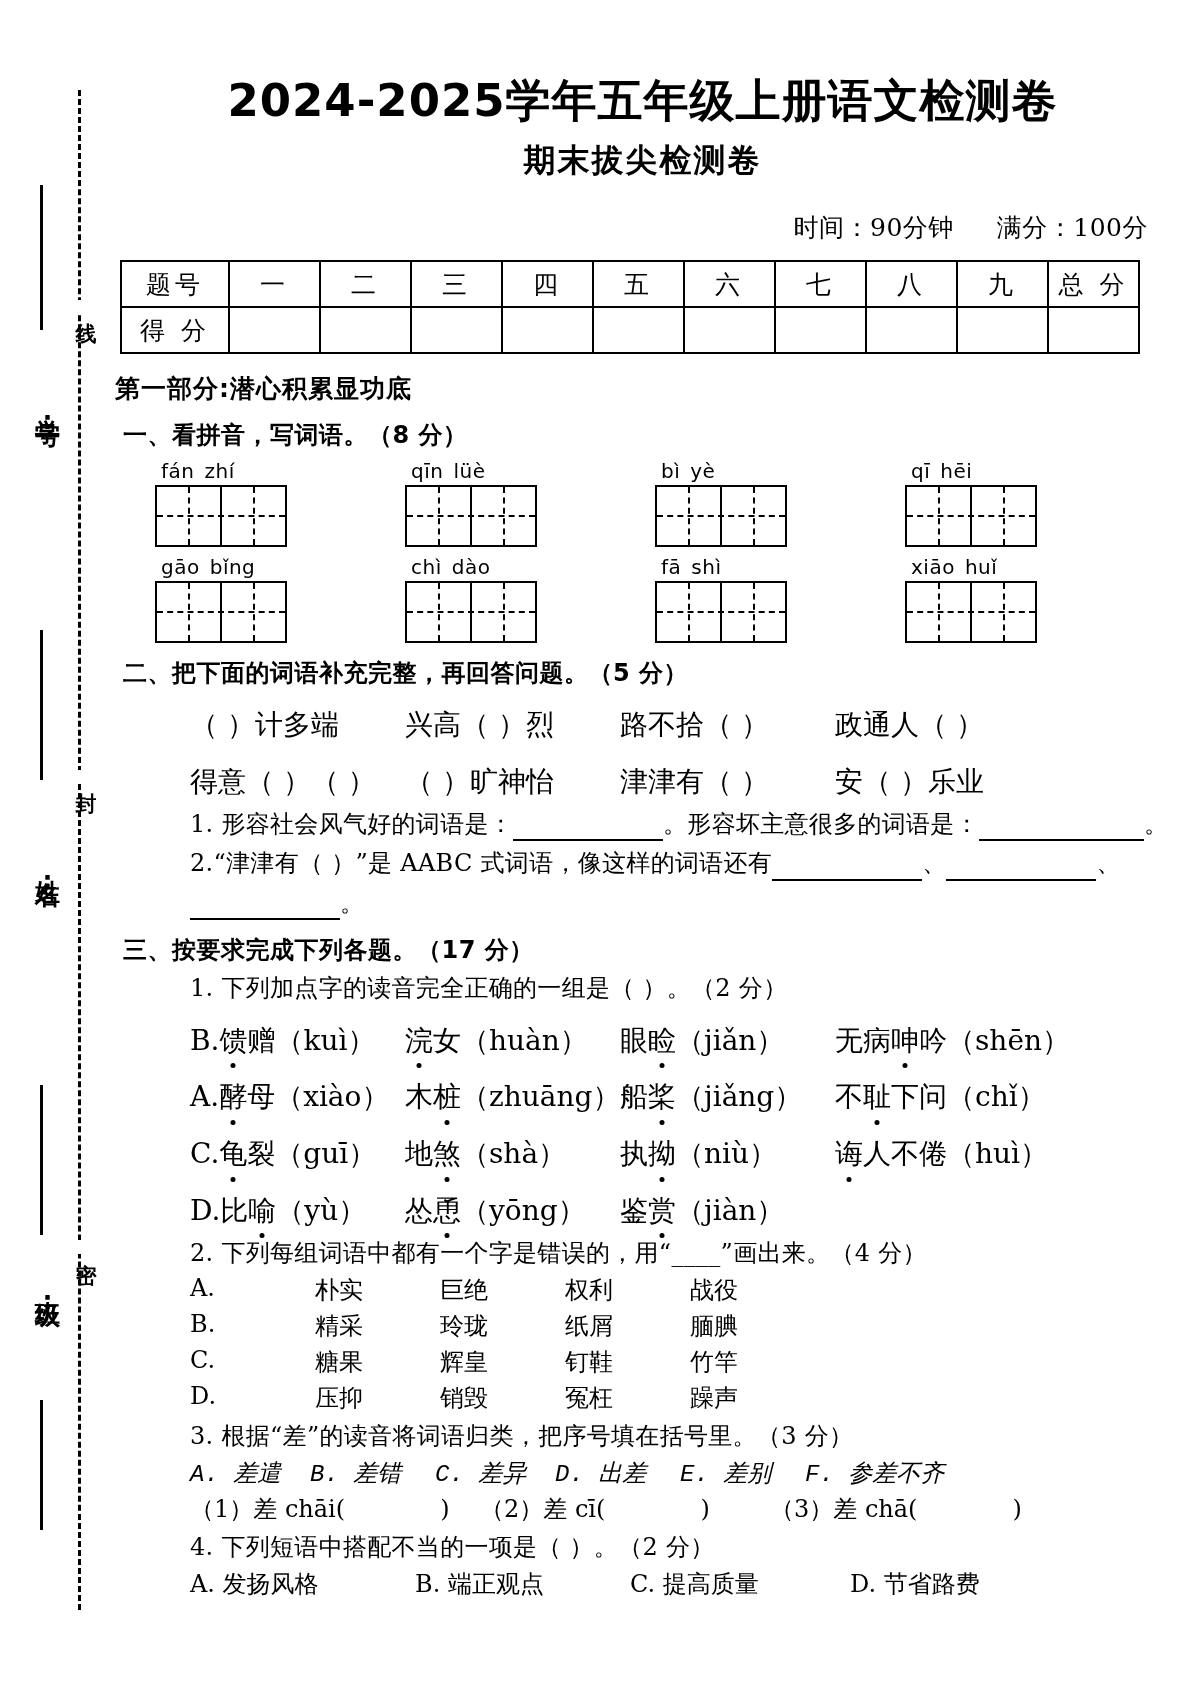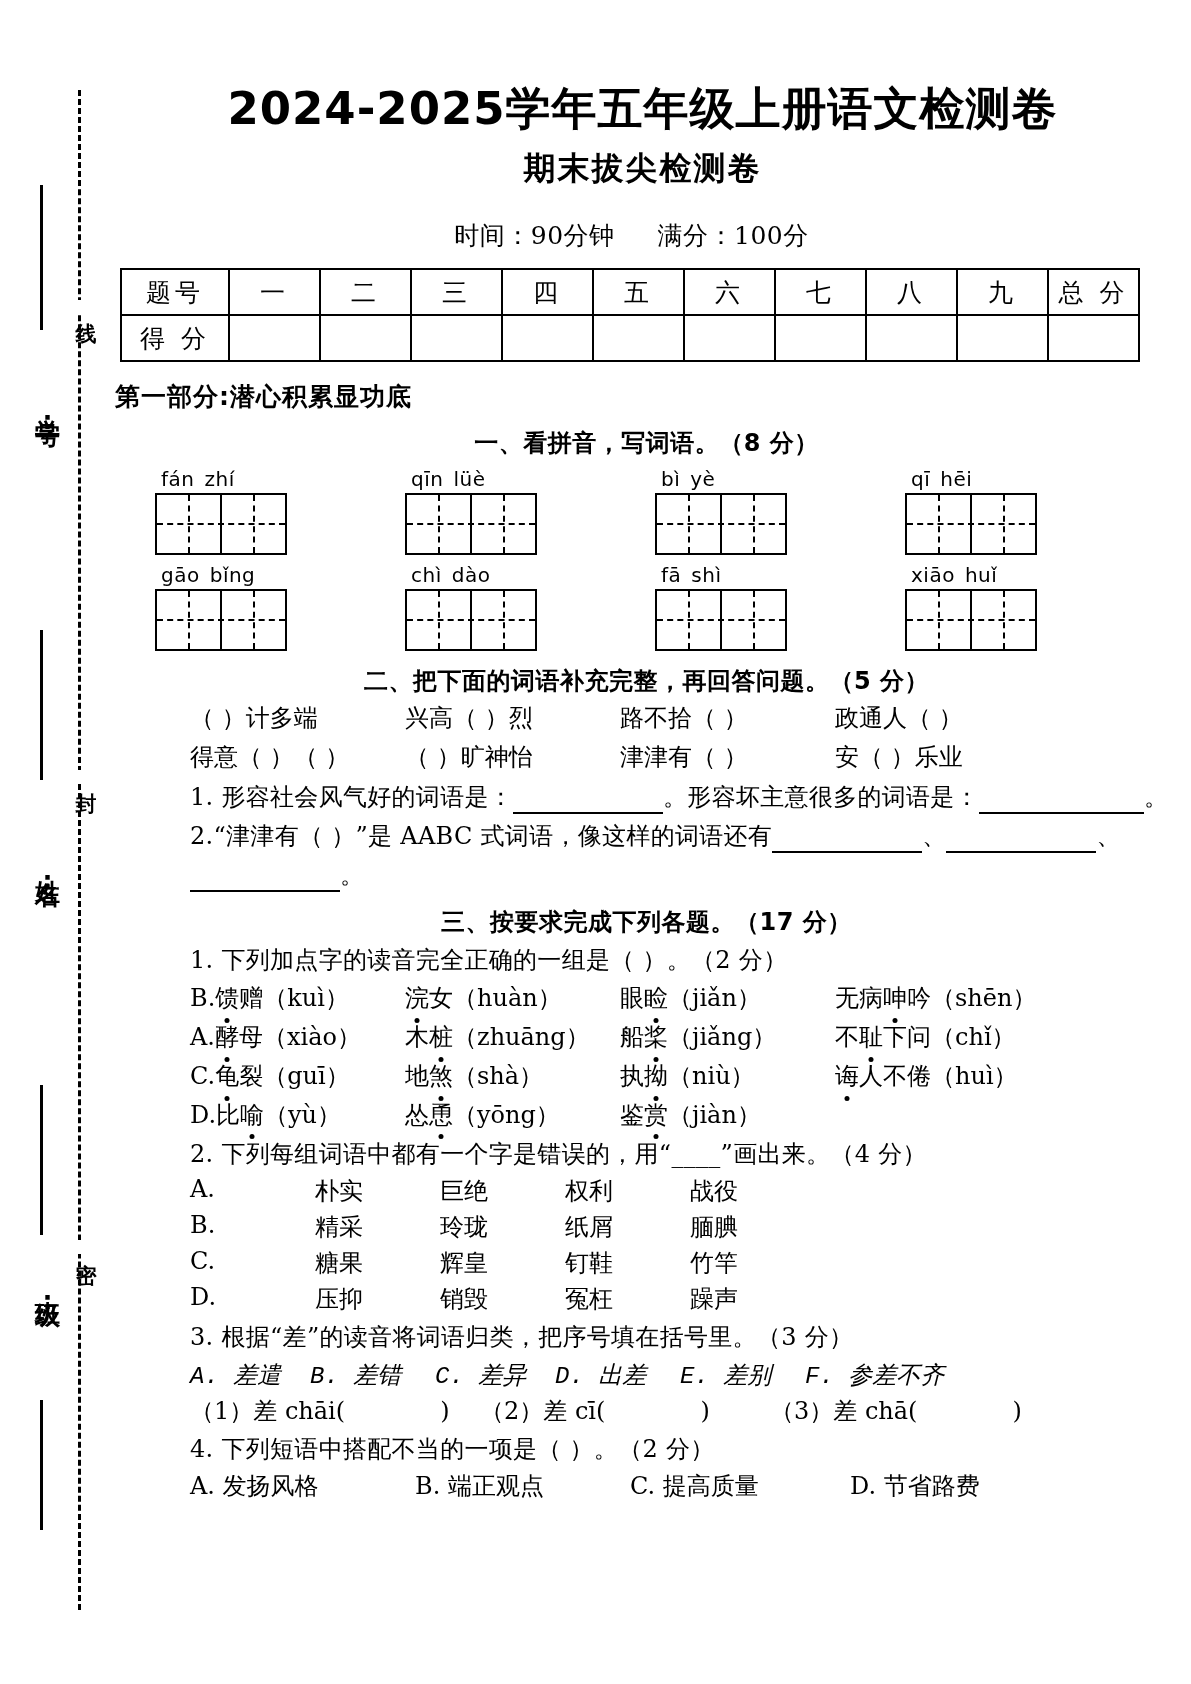--- a/index.html
+++ b/index.html
@@ -67,21 +67,21 @@
     border-left: 3px solid #000;
   }
   .seal-rule.r1 { top: 185px; height: 145px; }
   .seal-rule.r2 { top: 630px; height: 150px; }
   .seal-rule.r3 { top: 1085px; height: 150px; }
   .seal-rule.r4 { top: 1400px; height: 130px; }
 
   
   .sheet {
     position: absolute;
-    left: 110px; top: 12px;
+    left: 110px; top: 4px;
     width: 1081px;
     padding: 70px 21px 0 5px;
   }
 
   .title-main {
     text-align: center;
     font-size: 45px;
     font-weight: 700;
     font-family: "DejaVu Sans", "Liberation Sans", sans-serif;
     letter-spacing: 1px;
@@ -91,21 +91,21 @@
   }
   .title-sub {
     text-align: center;
     font-size: 32px;
     font-weight: 700;
     font-family: "DejaVu Sans", "Liberation Sans", sans-serif;
     letter-spacing: 2px;
     margin: 12px 0 0 0;
   }
   .meta-line {
-    text-align: center;
+    text-align: right;
     font-size: 25px;
     margin: 28px 22px 0 0;
     letter-spacing: 0.5px;
   }
   .meta-line .gap { display: inline-block; width: 26px; }
 
   
   table.score {
     margin: 16px 0 0 5px;
     width: 1020px;
@@ -130,21 +130,20 @@
     margin: 18px 0 0 0;
     letter-spacing: 1px;
   }
 
   .sec-head {
     font-size: 24px;
     font-weight: 700;
     font-family: "DejaVu Sans", "Liberation Sans", sans-serif;
     margin: 14px 0 0 8px;
     letter-spacing: 0.5px;
-    text-align: center;
   }
 
   
   .py-row {
     display: flex;
     margin: 8px 0 0 40px;
     width: 1000px;
   }
   .py-item { width: 250px; }
   .py-label {
@@ -190,22 +189,22 @@
   .blank {
     display: inline-block;
     border-bottom: 2px solid #000;
     vertical-align: bottom;
   }
   .b-md { width: 150px; }
   .b-lg { width: 165px; }
 
   .opts {
     display: flex;
-    margin: 4px 0 0 75px;
-    font-size: 24px;
+    margin: 16px 0 0 75px;
+    font-size: 28px;
     line-height: 1.45;
   }
   .opts .cell { width: 215px; white-space: nowrap; }
   .opts .cell.wide { width: 250px; }
 
   
   .dot {
     position: relative;
     display: inline-block;
   }

